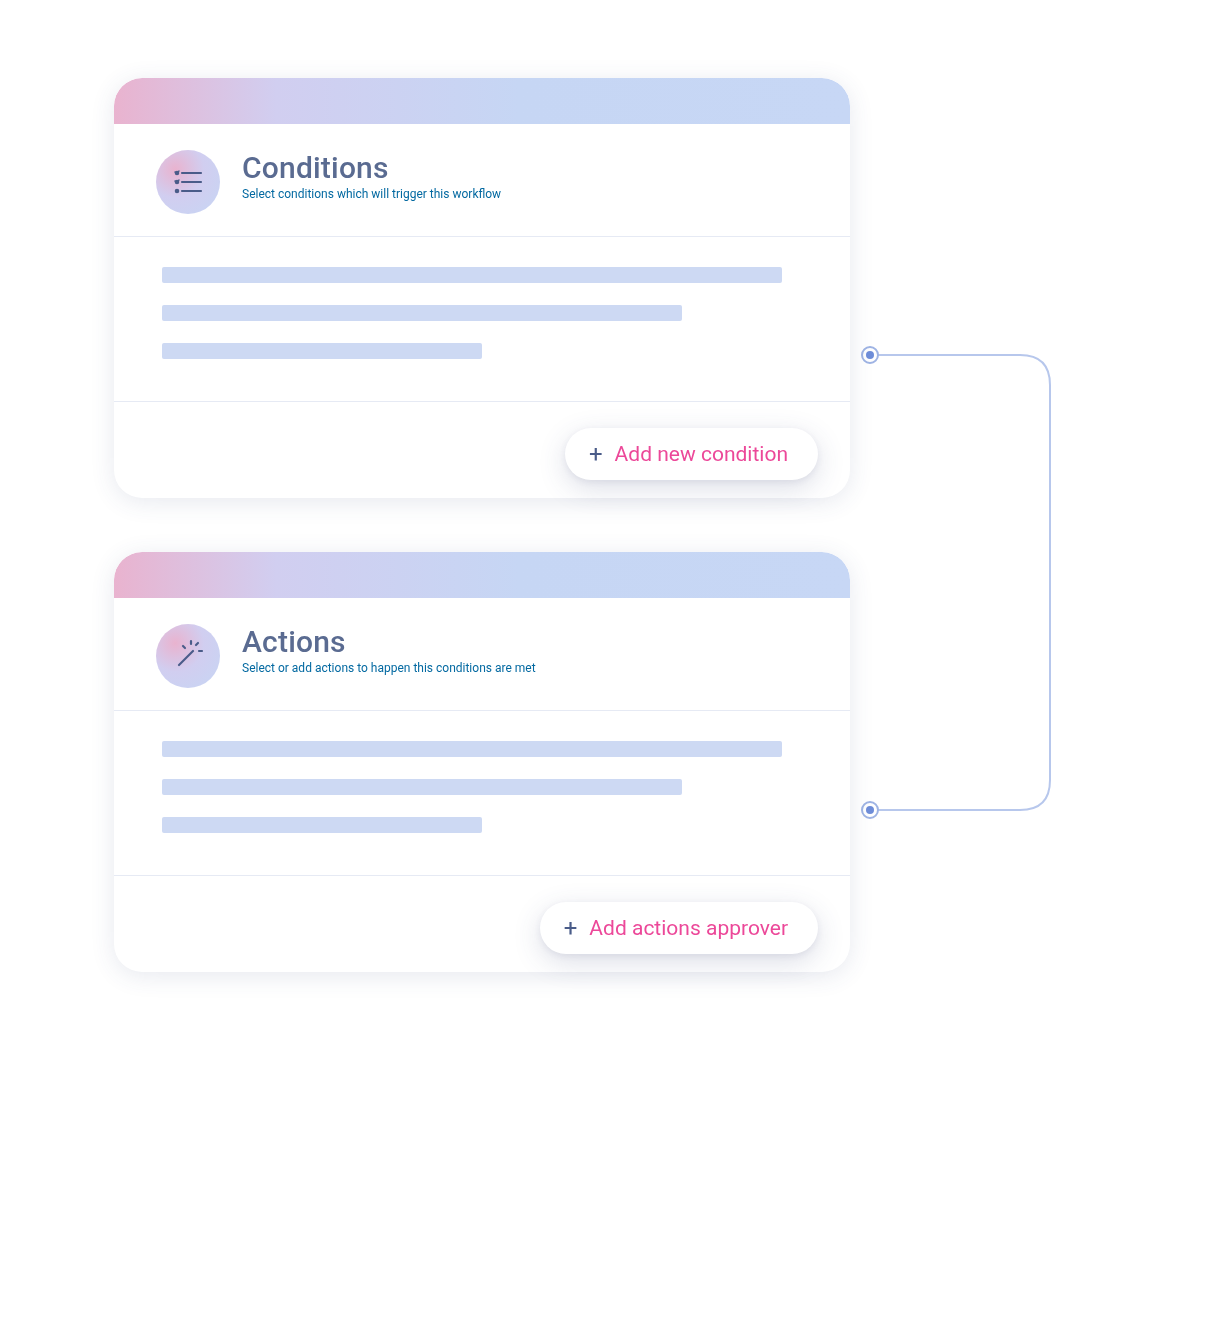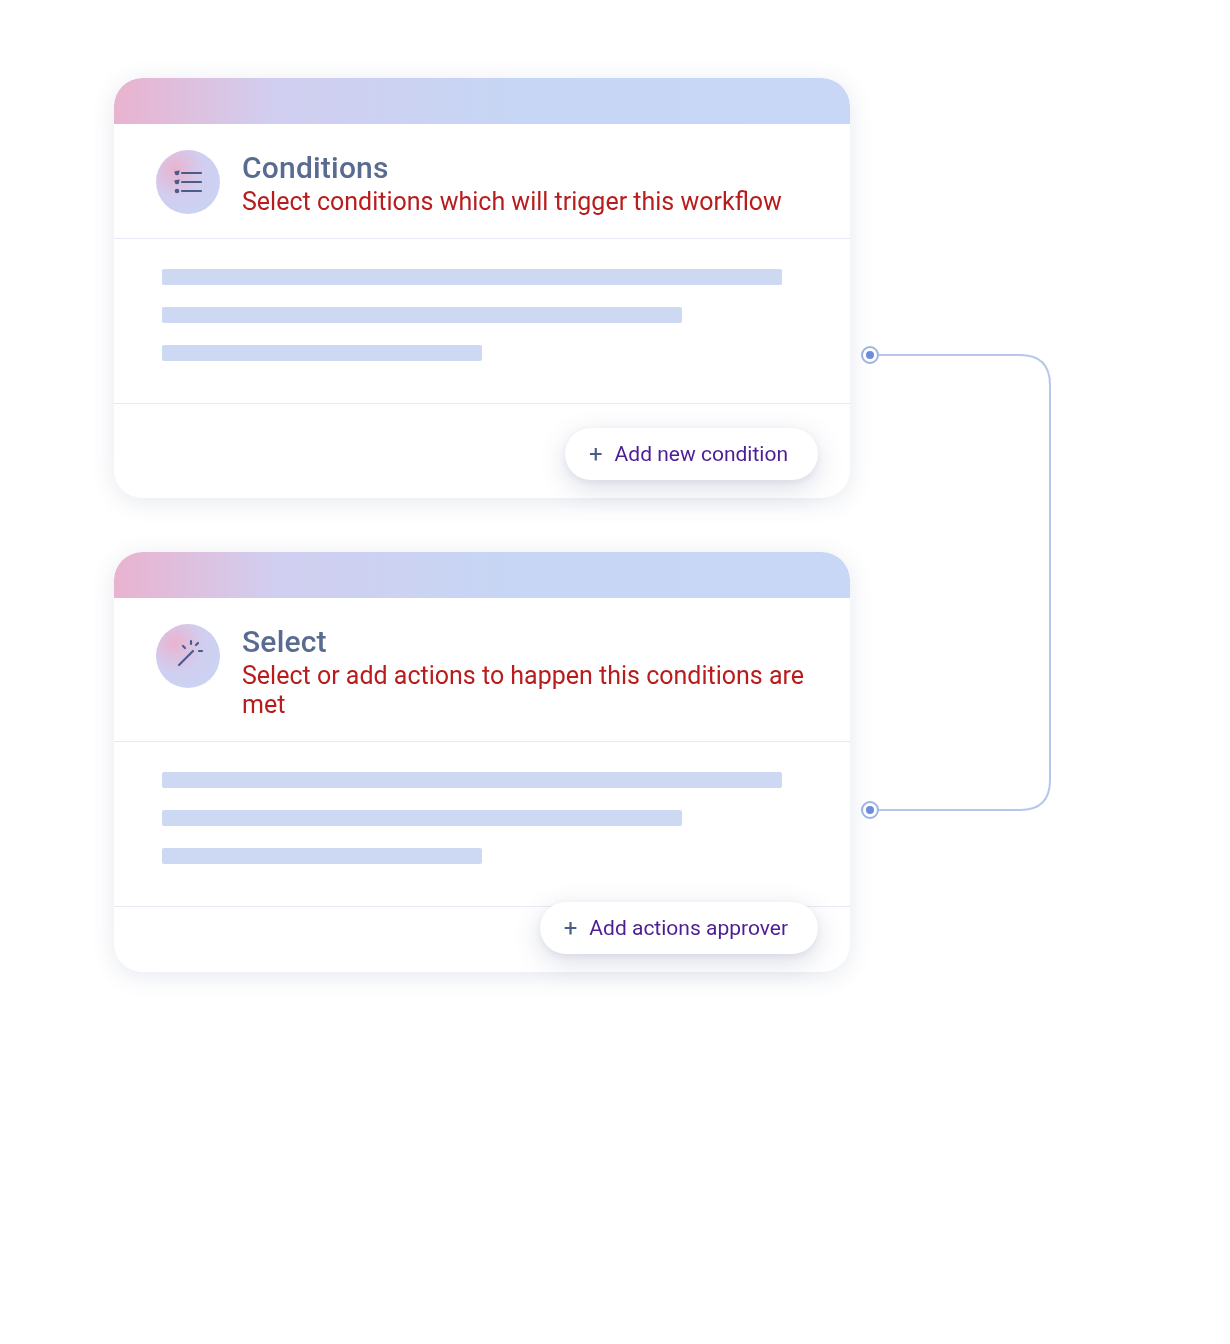--- a/index.html
+++ b/index.html
@@ -57,22 +57,22 @@
   }
   .icon-circle svg { width: 34px; height: 34px; }
   .header-text h2 {
     font-size: 30px;
     font-weight: 500;
     color: #5a6b91;
     letter-spacing: 0.2px;
     margin-bottom: 2px;
   }
   .header-text p {
-    font-size: 25px;
-    color: #b91c1c;
+    font-size: 12px;
+    color: #0369a1;
     font-weight: 400;
   }
   .placeholder-area {
     padding: 30px 48px 20px 48px;
   }
   .ph-line {
     height: 16px;
     background: #cdd9f3;
     border-radius: 2px;
     margin-bottom: 22px;
@@ -100,21 +100,21 @@
     font-family: inherit;
   }
   .pill-button span.plus {
     font-size: 24px;
     color: #4a5c89;
     font-weight: 400;
     line-height: 1;
   }
   .pill-button span.label {
     font-size: 21px;
-    color: #4c1d95;
+    color: #ec4899;
     font-weight: 400;
   }
   
   .connector {
     position: absolute;
     pointer-events: none;
   }
   .node-dot {
     position: absolute;
     width: 18px;
@@ -186,21 +186,21 @@
         <div class="icon-circle">
           <svg viewBox="0 0 34 34" fill="none" stroke="#4a5c89" stroke-width="2.2" stroke-linecap="round">
             <line x1="8" y1="26" x2="22" y2="12"></line>
             <line x1="25" y1="6" x2="27" y2="4"></line>
             <line x1="28" y1="12" x2="31" y2="12"></line>
             <line x1="20" y1="5" x2="20" y2="2"></line>
             <line x1="14" y1="9" x2="12" y2="7"></line>
           </svg>
         </div>
         <div class="header-text">
-          <h2>Select</h2>
+          <h2>Actions</h2>
           <p>Select or add actions to happen this conditions are met</p>
         </div>
       </div>
       <div class="placeholder-area">
         <div class="ph-line ph1"></div>
         <div class="ph-line ph2"></div>
         <div class="ph-line ph3"></div>
       </div>
       <div class="card-footer-line"></div>
     </div>

